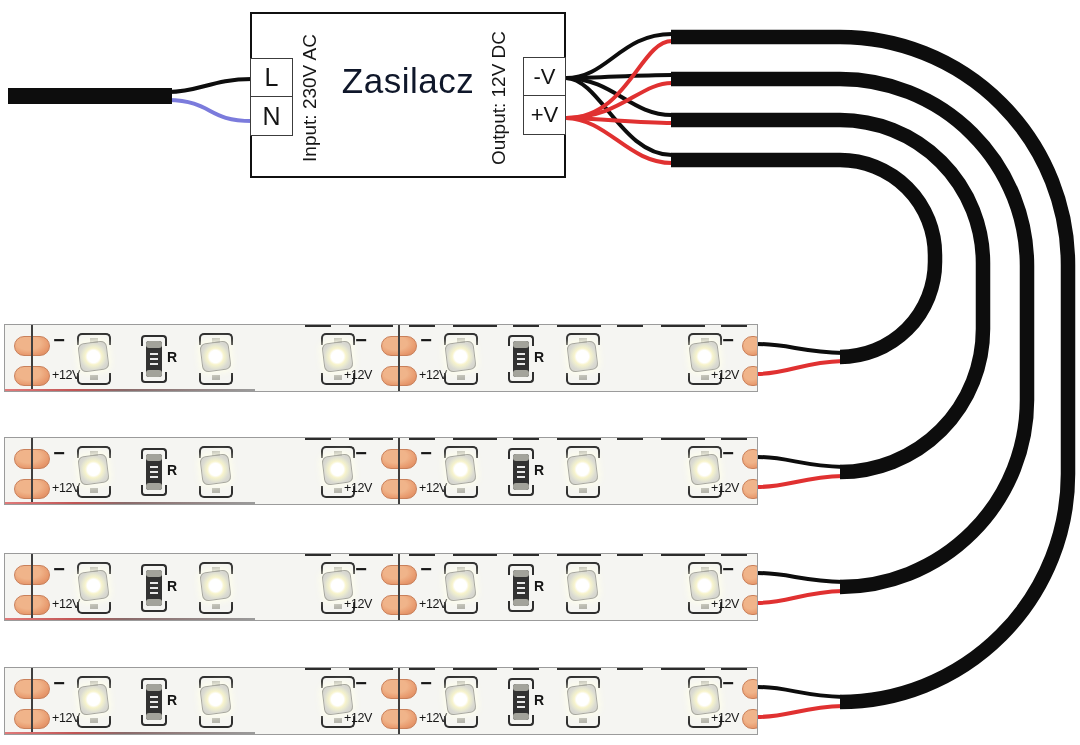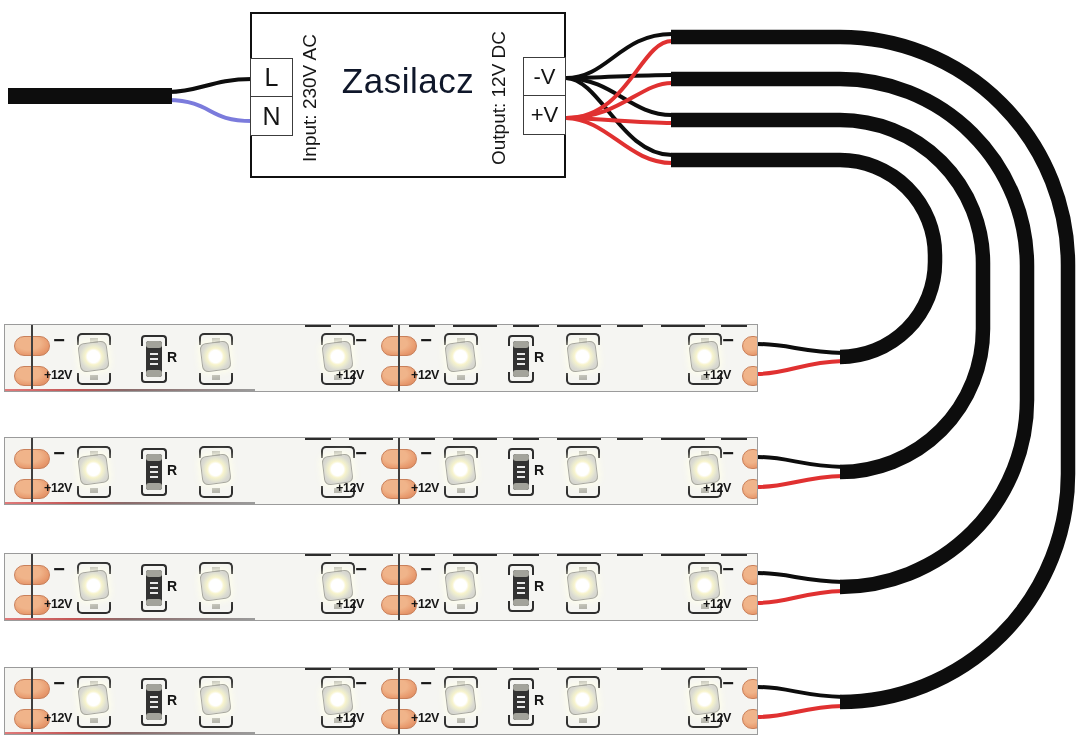--- a/index.html
+++ b/index.html
@@ -42,22 +42,22 @@
        border:1px solid #c9805a;box-sizing:border-box;}
   .pad.t{top:11px;} .pad.b{top:41px;}
   .cutline{position:absolute;top:0;width:2px;height:68px;background:#3f3f3f;}
   .cutline.first{left:26px;}
   .pads.end{left:349px;} .cutline.end{left:366px;}
   .seg-b .pads.end{left:343px;width:22px;}
   .seg-b .pads.end .pad{width:22px;}
 
   .lab-minus{position:absolute;top:4px;width:18px;text-align:center;
              font-size:20px;font-weight:700;color:#161616;}
-  .lab-12v{position:absolute;top:43px;width:36px;text-align:left;
-           font-size:12.5px;font-weight:700;letter-spacing:-.4px;color:#161616;white-space:nowrap;}
+  .lab-12v{position:absolute;top:43px;width:36px;text-align:right;
+           font-size:12.5px;font-weight:400;letter-spacing:-.4px;color:#161616;white-space:nowrap;}
   .lab-minus.l{left:18px;} .lab-12v.l{left:12px;}
   .lab-minus.r{left:320px;} .lab-12v.r{left:304px;}
 
   .led{position:absolute;top:0;width:34px;height:68px;}
   .led.led1{left:45px;} .led.led2{left:167px;} .led.led3{left:289px;}
   .bk{position:absolute;box-sizing:border-box;border:2px solid #2e2e2e;}
   .bk-top{left:0;top:8px;width:34px;height:12px;border-bottom:none;border-radius:5px 5px 0 0;}
   .bk-bot{left:0;top:48px;width:34px;height:12px;border-top:none;border-radius:0 0 5px 5px;}
   .tab{position:absolute;left:13px;width:8px;height:5px;background:#b3b3ab;}
   .tab-t{top:13px;} .tab-b{top:50px;}

